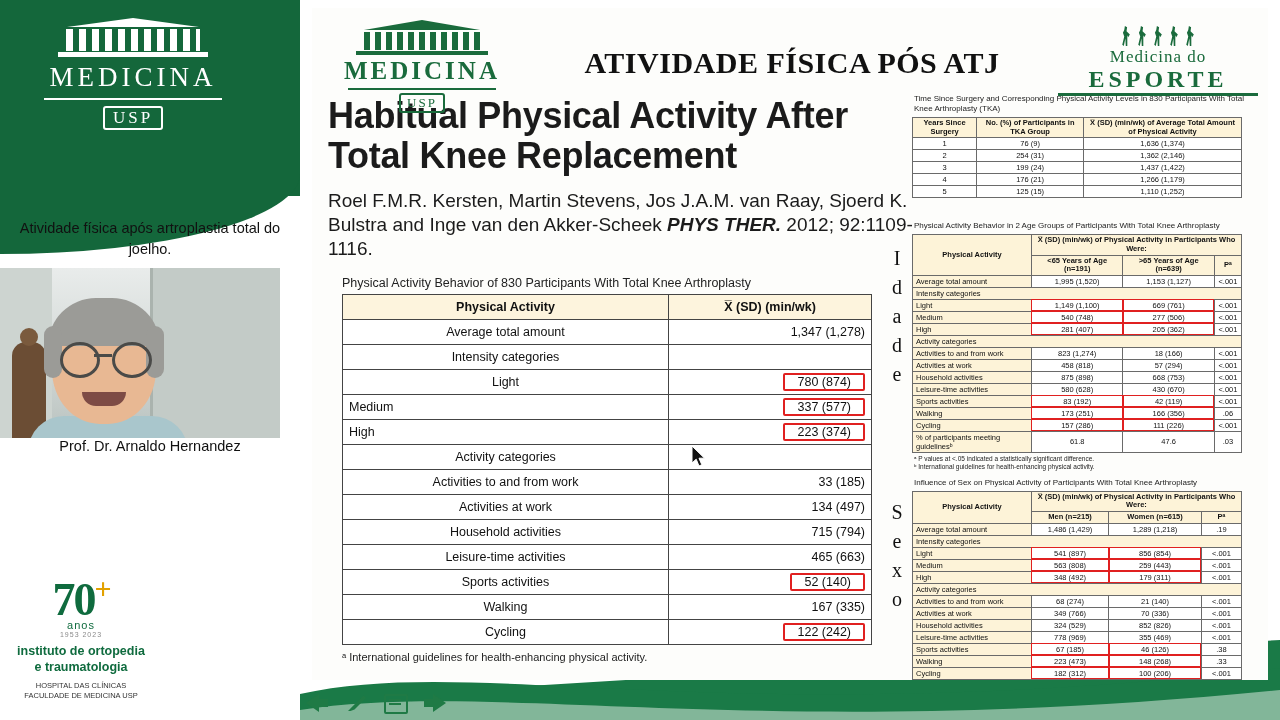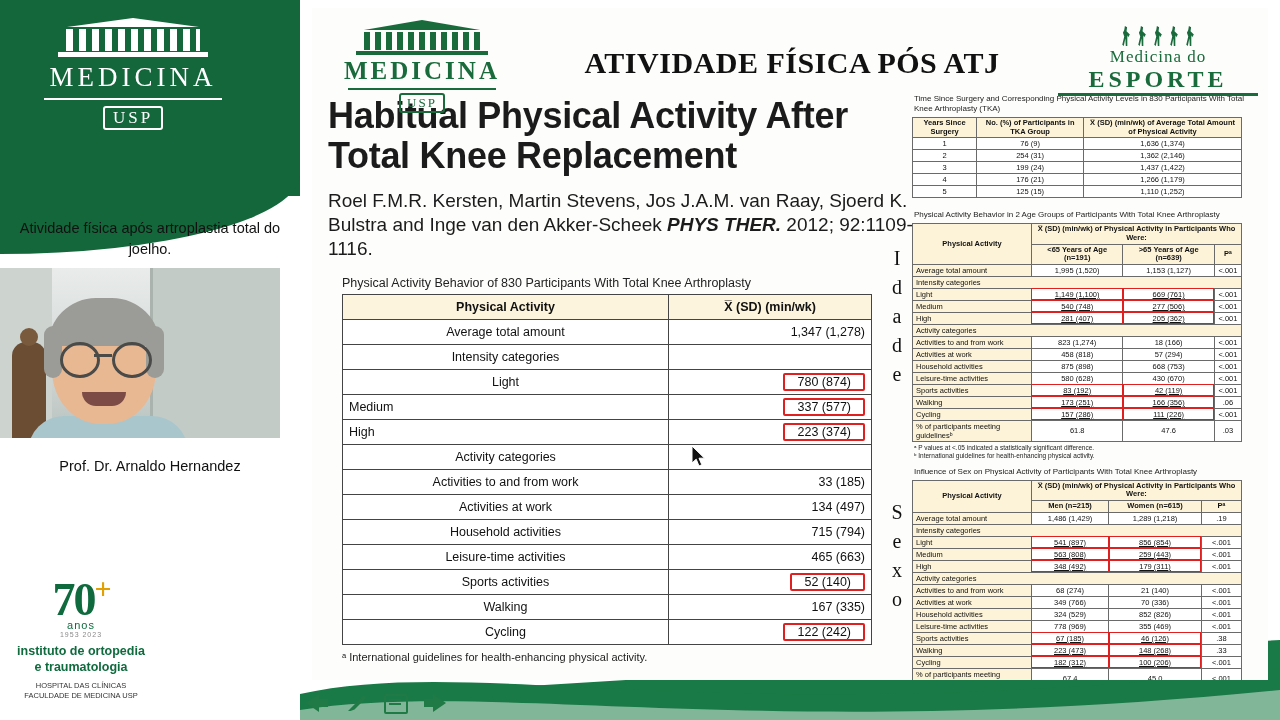--- a/index.html
+++ b/index.html
@@ -65,21 +65,21 @@
   .cam-head{position:absolute;left:52px;top:38px;width:104px;height:118px;border-radius:50% 50% 46% 46%;background:#e8b893;}
   .cam-hair{position:absolute;left:48px;top:30px;width:112px;height:48px;border-radius:56px 56px 0 0;background:#9b9b97;}
   .cam-hair2{position:absolute;left:44px;top:58px;width:18px;height:52px;border-radius:12px;background:#9b9b97;}
   .cam-hair3{position:absolute;left:146px;top:58px;width:18px;height:52px;border-radius:12px;background:#9b9b97;}
   .cam-glass-l{position:absolute;left:60px;top:74px;width:34px;height:30px;border:3px solid #4a4a48;border-radius:50%;}
   .cam-glass-r{position:absolute;left:112px;top:74px;width:34px;height:30px;border:3px solid #4a4a48;border-radius:50%;}
   .cam-bridge{position:absolute;left:94px;top:86px;width:18px;height:3px;background:#4a4a48;}
   .cam-mouth{position:absolute;left:82px;top:124px;width:44px;height:14px;border-radius:0 0 22px 22px;background:#7d4b45;}
   .cam-body{position:absolute;left:28px;top:148px;width:160px;height:40px;border-radius:36px 36px 0 0;background:#a9c6cc;}
   #speaker-name{
-    position:absolute;left:0;top:458px;width:300px;text-align:center;
+    position:absolute;left:0;top:438px;width:300px;text-align:center;
     font-size:14.5px;color:#111;
   }
   #iot-logo{
     position:absolute;left:14px;top:574px;width:134px;text-align:center;color:#14673b;
   }
   .iot-70{
     font-family:"Liberation Serif",serif;font-size:46px;font-weight:bold;color:#0f6b3e;
     letter-spacing:-2px;line-height:1;position:relative;display:inline-block;
   }
   .iot-70 .plus{color:#e2a100;font-size:30px;vertical-align:super;}
@@ -156,21 +156,21 @@
 
   
   .mini-wrap{position:absolute;left:600px;top:86px;width:346px;}
   .mini-cap{font-size:8px;color:#222;line-height:1.25;margin:0 0 3px 2px;}
   table.mini{border-collapse:collapse;width:330px;font-size:7.5px;color:#111;background:#fff;}
   table.mini th,table.mini td{border:1px solid #6a6a6a;padding:1px 3px;}
   table.mini thead th{background:#fdf3d8;font-weight:bold;text-align:center;line-height:1.15;}
   table.mini td{text-align:center;}
   table.mini td.l{text-align:left;}
   table.mini td.lblcol{background:#fdf3d8;text-align:left;}
-  .redbox{outline:1.5px solid #e02020;outline-offset:-1px;text-decoration:underline;}
+  .redbox{outline:1.5px solid #e02020;outline-offset:-1px;}
   .mini-fn{font-size:6.5px;color:#222;margin:2px 0 0 2px;line-height:1.3;}
   .side-word{
     position:absolute;font-family:"Liberation Serif",serif;font-size:20px;color:#111;
     line-height:1.45;text-align:center;width:22px;
   }
   #word-idade{left:574px;top:236px;}
   #word-sexo{left:574px;top:490px;}
   
   #cursor{position:absolute;left:692px;top:446px;width:16px;height:22px;}
   
@@ -393,21 +393,21 @@
             <td>1,266 (1,179)</td>
           </tr>
           <tr>
             <td>5</td>
             <td>125 (15)</td>
             <td>1,110 (1,252)</td>
           </tr>
         </tbody>
     </table>
 
-    <div class="mini-cap" style="margin-top:12px">Physical Activity Behavior in 2 Age Groups of Participants With Total Knee Arthroplasty</div>
+    <div class="mini-cap" style="margin-top:23px">Physical Activity Behavior in 2 Age Groups of Participants With Total Knee Arthroplasty</div>
     <table class="mini">
       <thead>
         <tr>
           <th rowspan="2">Physical Activity</th>
           <th colspan="3">X̅ (SD) (min/wk) of Physical Activity in Participants Who Were:</th>
         </tr>
         <tr>
           <th>&lt;65 Years of Age (n=191)</th>
           <th>&gt;65 Years of Age (n=639)</th>
           <th>Pᵃ</th>

